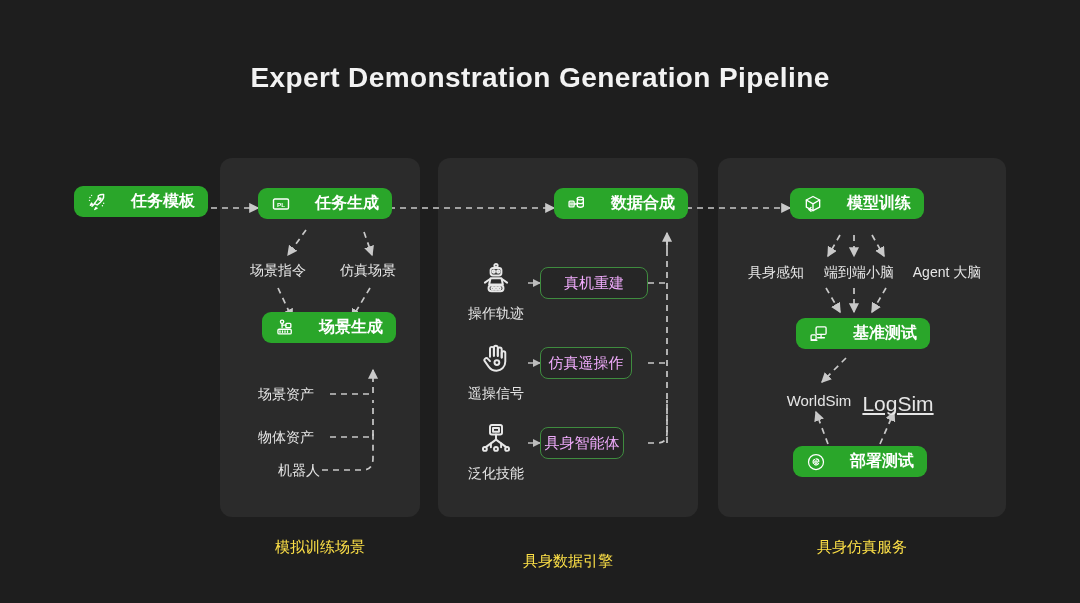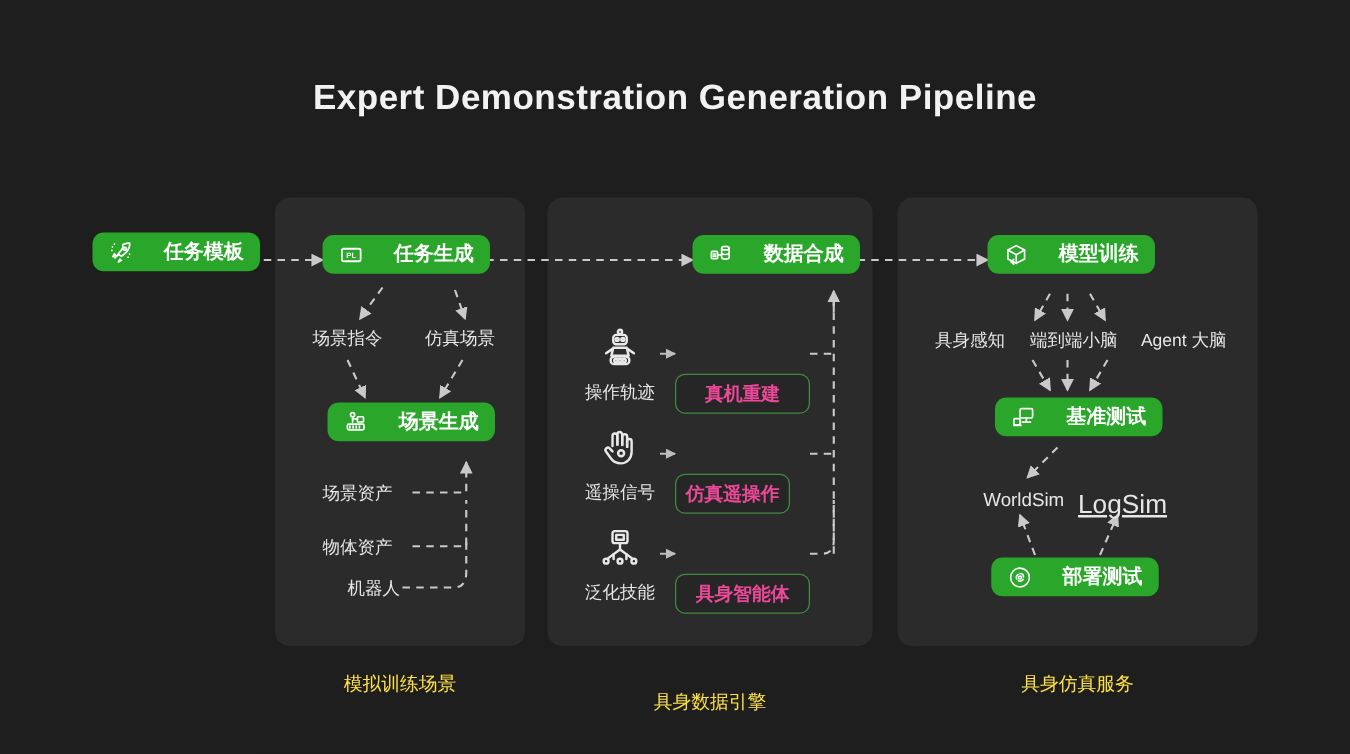--- a/index.html
+++ b/index.html
@@ -37,23 +37,22 @@
     padding:5px 13px;box-sizing:border-box;
     color:#ffffff;font-size:16px;font-weight:700;
     white-space:nowrap;
   }
   .pill .ico{width:20px;height:20px;flex:0 0 20px;display:block;}
   .pill .ico svg{width:20px;height:20px;display:block;}
 
   .obox{
     position:absolute;display:flex;align-items:center;justify-content:center;
     background:#262626;border:1.4px solid #3f8c3f;border-radius:8px;
-    color:#ec4899;font-size:15px;font-weight:700;white-space:nowrap;
+    color:#f0abfc;font-size:15px;font-weight:400;white-space:nowrap;
     box-sizing:border-box;
-    margin-top:32px;
   }
 
   .lbl{
     position:absolute;color:#e6e6e6;font-size:14px;white-space:nowrap;
   }
   .lbl.c{transform:translateX(-50%);text-align:center;}
 
   .sico{position:absolute;width:36px;height:36px;}
   .sico svg{width:36px;height:36px;display:block;}
 
@@ -149,21 +148,21 @@
         <rect x="3" y="6" width="18" height="12" rx="1.6"></rect>
         <text x="12" y="15.2" font-size="7.5" font-family="Liberation Sans, sans-serif" font-weight="700" fill="#ffffff" stroke="none" text-anchor="middle">PL</text>
       </svg>
     </span>
     <span>任务生成</span>
   </div>
 
   <div class="lbl c" style="left:278px;top:262px;">场景指令</div>
   <div class="lbl c" style="left:368px;top:262px;">仿真场景</div>
 
-  <div class="pill" id="n-scene-generation" style="left:262px;top:322px;">
+  <div class="pill" id="n-scene-generation" style="left:262px;top:312px;">
     <span class="ico">
       <svg viewBox="0 0 24 24" fill="none" stroke="#ffffff" stroke-width="1.6" stroke-linecap="round" stroke-linejoin="round">
         <circle cx="8.5" cy="4.5" r="2"></circle>
         <path d="M8.5 6.5v5"></path>
         <path d="M8.5 8.5h5"></path>
         <rect x="13" y="6.5" width="6" height="5" rx="1"></rect>
         <rect x="3.5" y="13.5" width="16" height="5.5" rx="1.4"></rect>
         <path d="M6 15.4v1.8M9 15.4v1.8M12 15.4v1.8M15 15.4v1.8"></path>
       </svg>
     </span>
@@ -227,21 +226,21 @@
       <path d="M10 4.6h4v2.6h-4z"></path>
       <path d="M12 9v3.4"></path>
       <path d="M5.2 17.4 12 12.4l6.8 5"></path>
       <path d="M8.6 14.9v2.6M15.4 14.9v2.6"></path>
       <circle cx="4.6" cy="18.6" r="1.3"></circle>
         <circle cx="12" cy="18.6" r="1.3"></circle>
         <circle cx="19.4" cy="18.6" r="1.3"></circle>
     </svg>
   </div>
   <div class="lbl c" style="left:496px;top:465px;">泛化技能</div>
-  <div class="obox" style="left:540px;top:427px;width:108px;height:32px;">
+  <div class="obox" style="left:540px;top:427px;width:84px;height:32px;">
     <span>具身智能体</span>
   </div>
 
   <div class="pill" id="n-model-training" style="left:790px;top:188px;">
     <span class="ico">
       <svg viewBox="0 0 24 24" fill="none" stroke="#ffffff" stroke-width="1.6" stroke-linecap="round" stroke-linejoin="round">
         <path d="M12 3 20 7.2v8.6L12 20 4 15.8V7.2z"></path>
         <path d="M12 11.8 20 7.2M12 11.8 4 7.2M12 11.8V20"></path>
         <path d="M9.6 18.2 7 20.6l2.6 2.2" transform="translate(0,-2)"></path>
       </svg>

